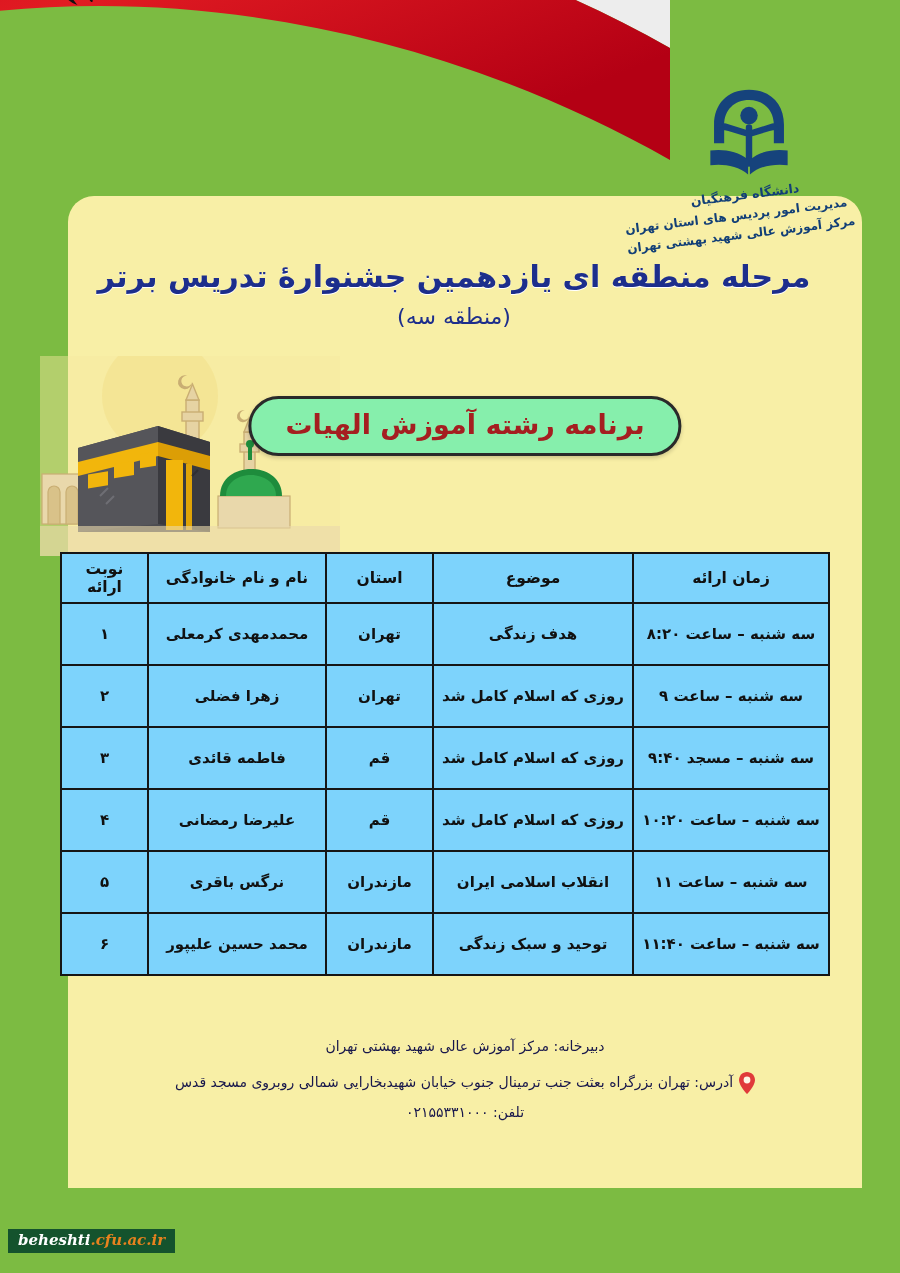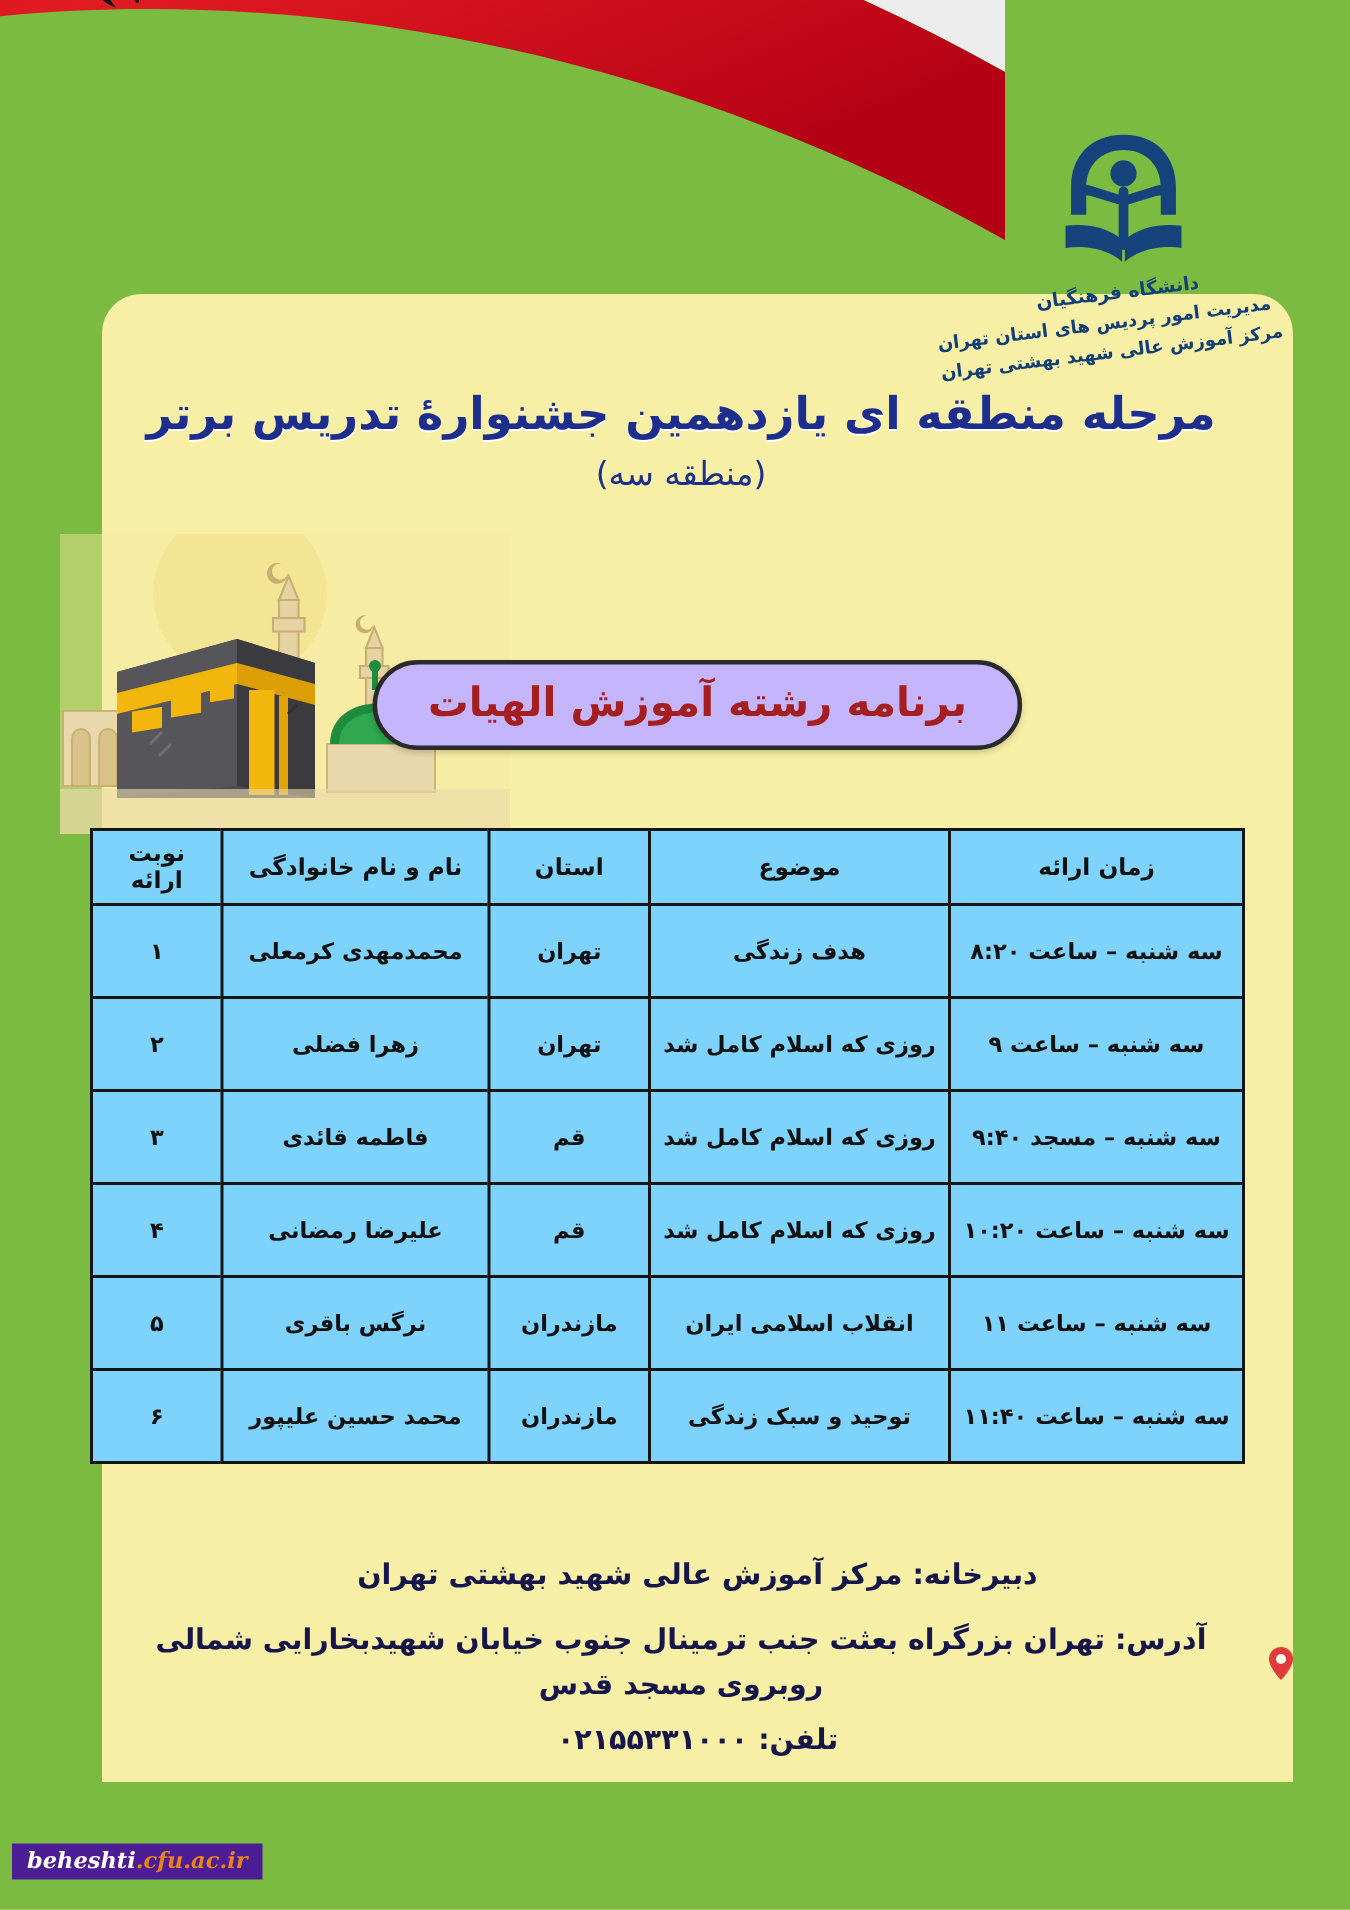--- a/index.html
+++ b/index.html
@@ -60,27 +60,26 @@
   }
   #sub-title {
     color: #1D2E8C; font-weight: normal; font-size: 22px;
     margin-top: 8px;
   }
 
   
   #badge {
     position: absolute; top: 200px; left: 50%;
     transform: translateX(-50%);
-    background: #c4b5fd;
+    background: #86efac;
     border: 3px solid #2A2A2A;
     border-radius: 40px;
     padding: 10px 34px 13px;
     z-index: 5;
     box-shadow: 0 2px 4px rgba(0,0,0,.18);
-    margin-top: 44px;
   }
   #badge-text { color: #A51E20; font-weight: bold; font-size: 27px; white-space: nowrap; }
 
   
   #illustration {
     position: absolute; left: -28px; top: 160px;
     width: 300px; height: 200px; z-index: 4;
   }
 
   
@@ -104,33 +103,33 @@
   #schedule-table thead th { height: 44px; font-size: 15.5px; }
   #schedule-table tbody td { height: 62px; }
   col.c-time  { width: 196px; }
   col.c-topic { width: 200px; }
   col.c-prov  { width: 107px; }
   col.c-name  { width: 178px; }
   col.c-no    { width: 87px; }
 
   
   #footer { position: absolute; left: 0; top: 840px; width: 794px; text-align: center; }
-  .footer-line { color: #17164B; font-weight: bold; font-size: 19px; line-height: 1.55; }
+  .footer-line { color: #17164B; font-weight: normal; font-size: 14px; line-height: 1.55; }
   #footer-secretariat { margin-bottom: 14px; }
   #footer-address-row {
     display: flex; align-items: center; justify-content: center;
     gap: 6px; direction: rtl;
   }
   #pin-icon { width: 16px; height: 22px; flex: 0 0 auto; }
   #footer-phone { margin-top: 8px; }
 
   
   #watermark {
     position: absolute; left: 8px; bottom: 20px;
-    background: #4c1d95;
+    background: #14532d;
     padding: 4px 10px 5px;
     z-index: 9;
     direction: ltr;
     font-family: "DejaVu Serif", "Liberation Serif", serif;
     font-style: italic; font-weight: bold; font-size: 15px;
     line-height: 1;
   }
   #wm-name { color: #FFFFFF; }
   #wm-domain { color: #E8821E; }
 </style>

